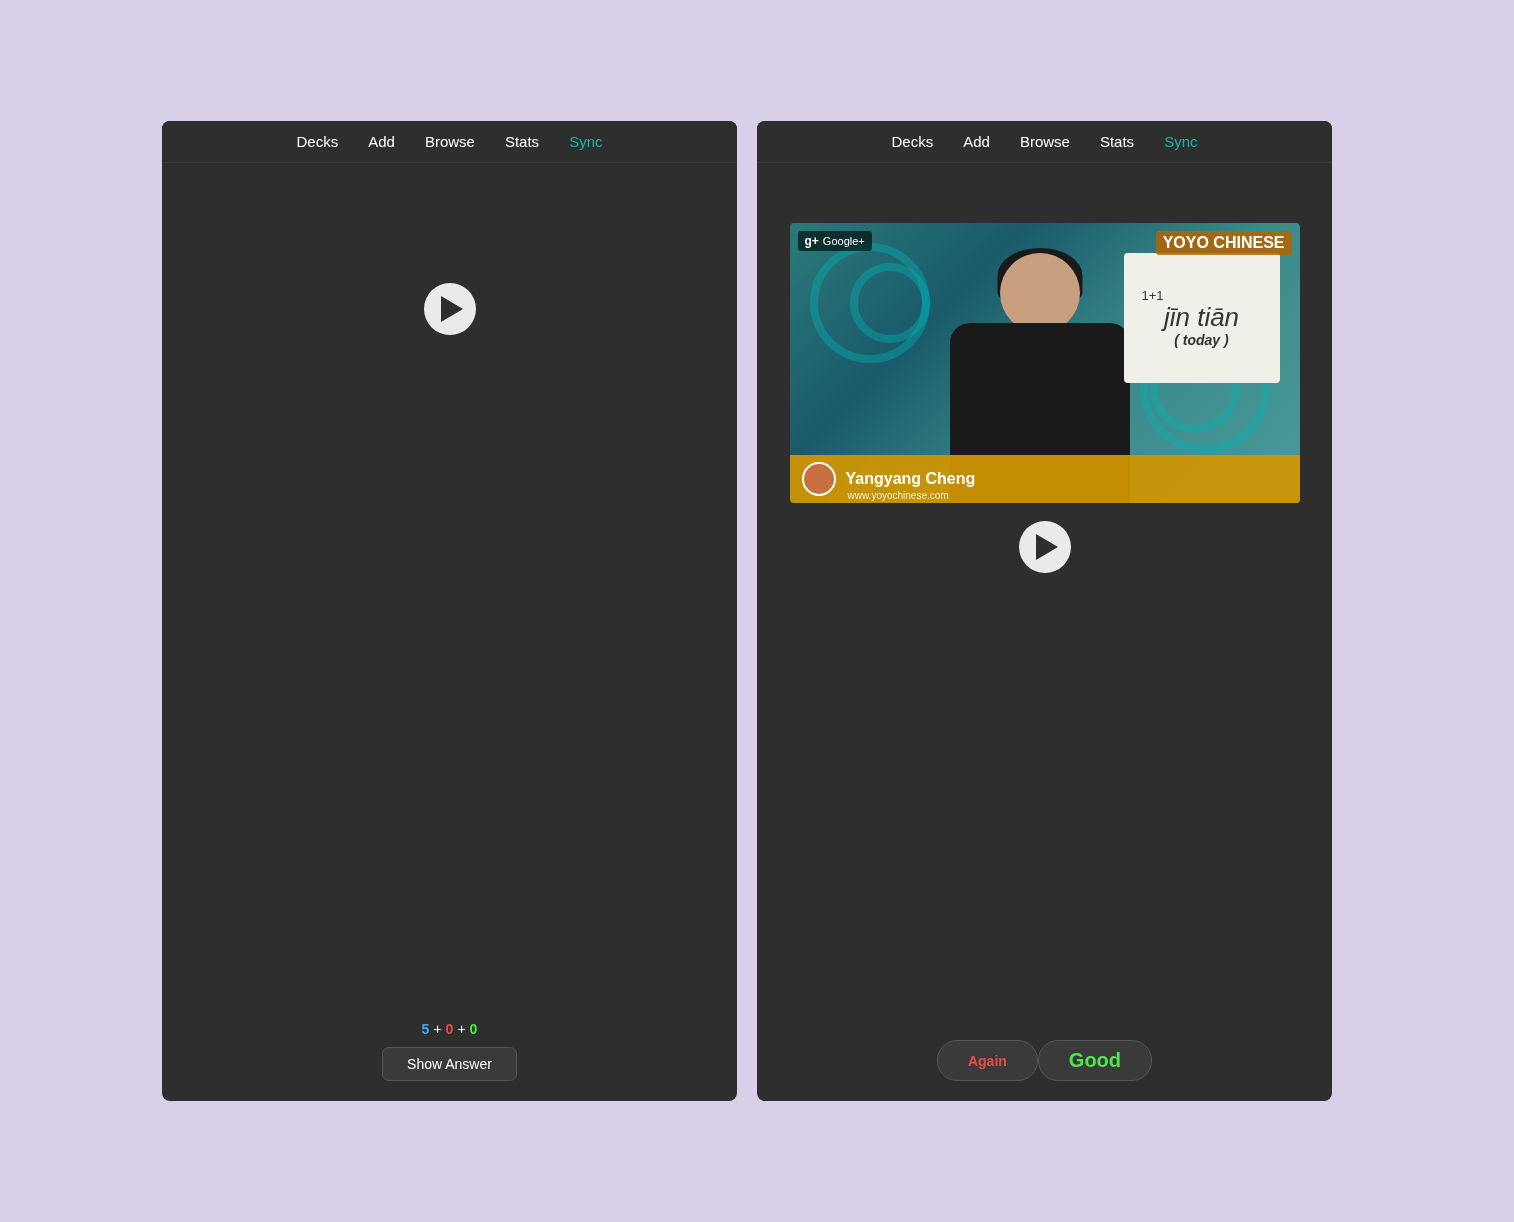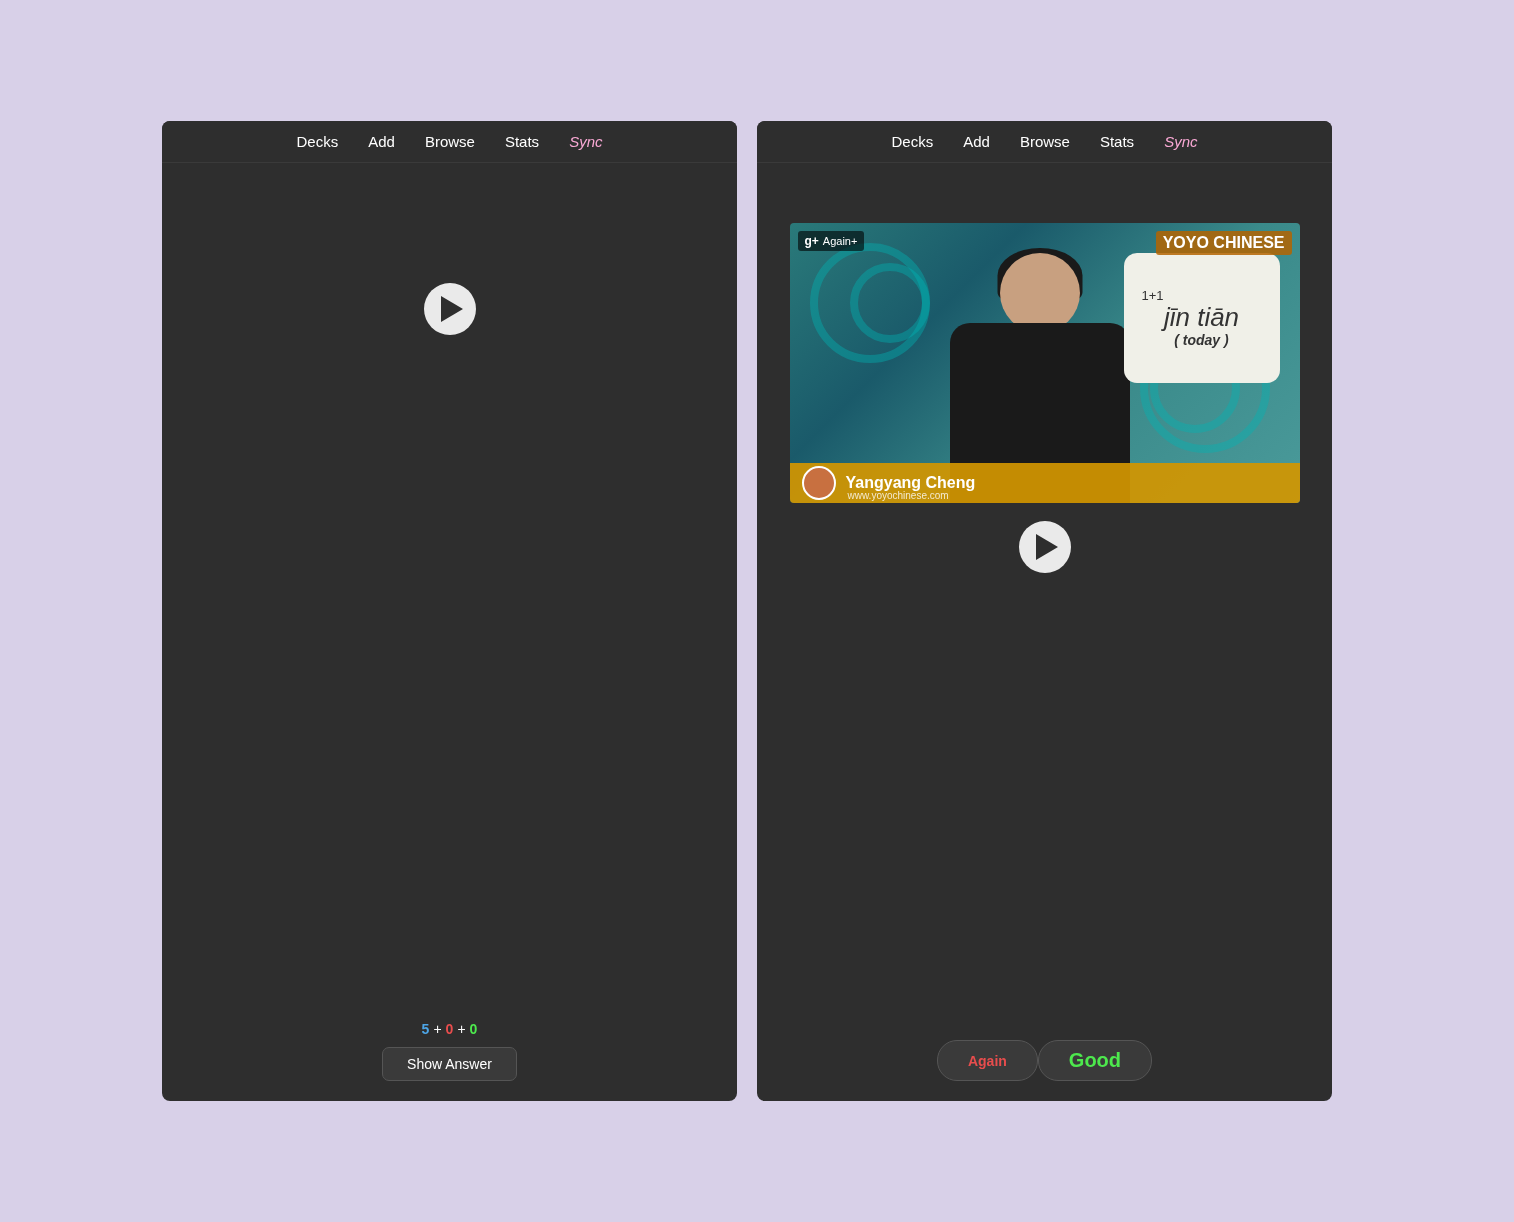--- a/index.html
+++ b/index.html
@@ -51,22 +51,21 @@
 
     .nav-item {
       color: #ffffff;
       font-size: 15px;
       font-weight: 500;
       cursor: pointer;
       text-decoration: none;
     }
 
     .nav-item.active {
-      color: #f9a8d4;
-      font-style: italic;
+      color: #14b8a6;
     }
 
     .card-area {
       flex: 1;
       display: flex;
       flex-direction: column;
       align-items: center;
       justify-content: flex-start;
       position: relative;
     }
@@ -232,21 +231,21 @@
     }
 
     
     .sign-container {
       position: absolute;
       top: 30px;
       right: 20px;
       width: 156px;
       height: 130px;
       background-color: #f0f0e8;
-      border-radius: 13px;
+      border-radius: 4px;
       display: flex;
       flex-direction: column;
       align-items: center;
       justify-content: center;
       padding: 8px;
     }
 
     .sign-math {
       font-size: 13px;
       color: #333;
@@ -300,21 +299,21 @@
       border-radius: 3px;
       font-weight: bold;
     }
 
     
     .name-bar {
       position: absolute;
       bottom: 0;
       left: 0;
       right: 0;
-      height: 40px;
+      height: 48px;
       background-color: rgba(210,150,0,0.92);
       display: flex;
       align-items: center;
       padding: 0 12px;
       gap: 10px;
     }
 
     .avatar-circle {
       width: 34px;
       height: 34px;
@@ -433,21 +432,21 @@
           </div>
 
           <div class="sign-container">
             <div class="sign-math">1+1</div>
             <div class="sign-chinese">jīn tiān</div>
             <div class="sign-english">( today )</div>
           </div>
 
           <div class="google-badge">
             <span class="google-g">g+</span>
-            <span>Again+</span>
+            <span>Google+</span>
           </div>
 
           <div class="yoyo-badge">
             <span>YOYO CHINESE</span>
           </div>
 
           <div class="name-bar">
             <div class="avatar-circle"></div>
             <span class="presenter-name">Yangyang Cheng</span>
             <span class="website-text">www.yoyochinese.com</span>

